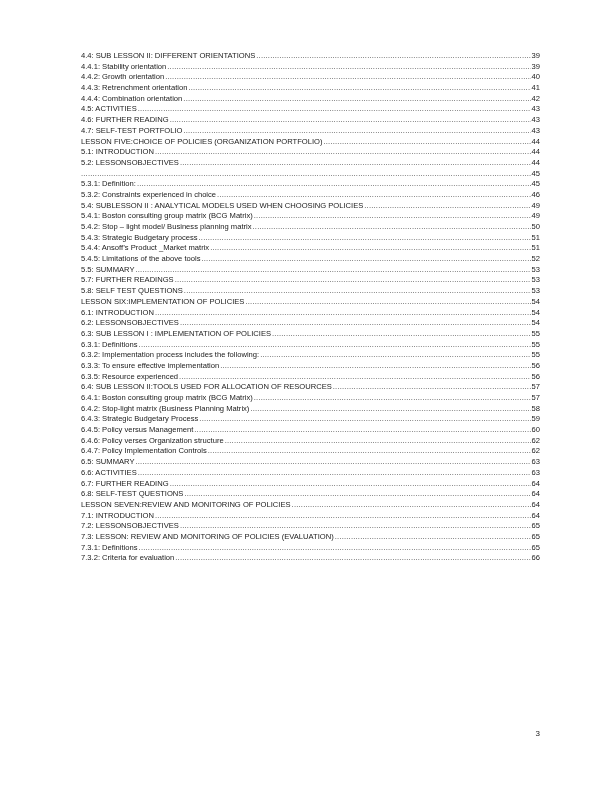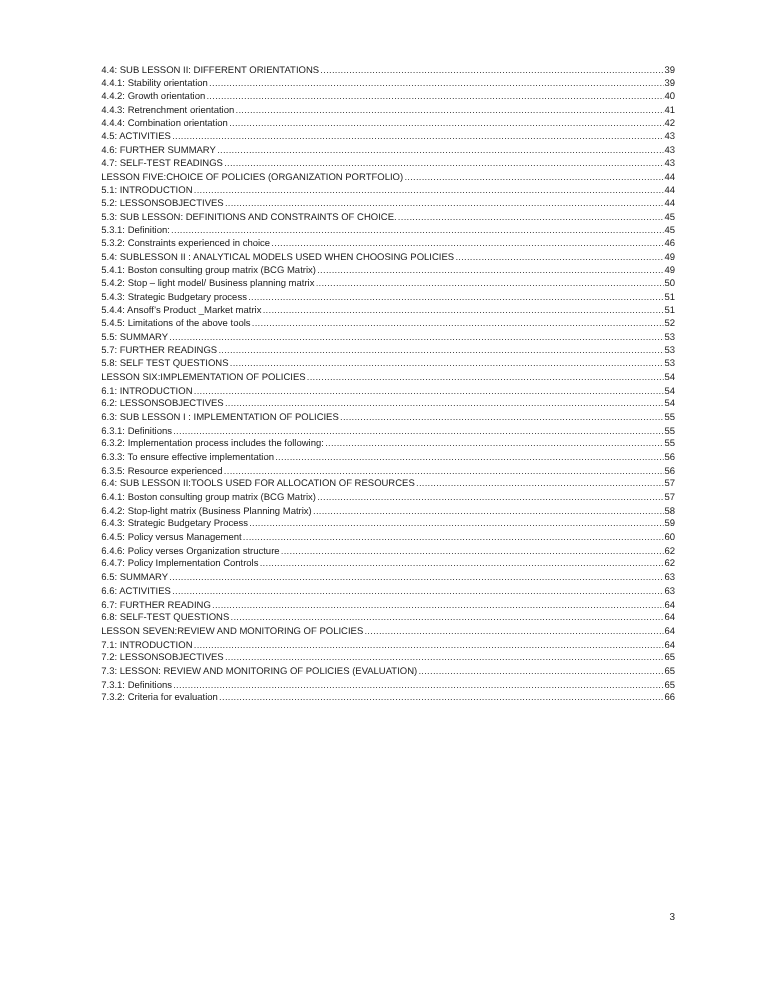--- a/index.html
+++ b/index.html
@@ -97,46 +97,45 @@
         <span class="toc-title">4.4.4: Combination orientation</span>
         <span class="toc-leader"></span>
         <span class="toc-page">42</span>
       </div>
       <div class="toc-row">
         <span class="toc-title">4.5: ACTIVITIES</span>
         <span class="toc-leader"></span>
         <span class="toc-page">43</span>
       </div>
       <div class="toc-row">
-        <span class="toc-title">4.6: FURTHER SUMMARY</span>
+        <span class="toc-title">4.6: FURTHER READING</span>
         <span class="toc-leader"></span>
         <span class="toc-page">43</span>
       </div>
       <div class="toc-row">
-        <span class="toc-title">4.7: SELF-TEST READINGS</span>
+        <span class="toc-title">4.7: SELF-TEST PORTFOLIO</span>
         <span class="toc-leader"></span>
         <span class="toc-page">43</span>
       </div>
       <div class="toc-row">
         <span class="toc-title">LESSON FIVE:CHOICE OF POLICIES (ORGANIZATION PORTFOLIO)</span>
         <span class="toc-leader"></span>
         <span class="toc-page">44</span>
       </div>
       <div class="toc-row">
         <span class="toc-title">5.1: INTRODUCTION</span>
         <span class="toc-leader"></span>
         <span class="toc-page">44</span>
       </div>
       <div class="toc-row">
         <span class="toc-title">5.2: LESSONSOBJECTIVES</span>
         <span class="toc-leader"></span>
         <span class="toc-page">44</span>
       </div>
       <div class="toc-row">
-        <span class="toc-title">5.3: SUB LESSON: DEFINITIONS AND CONSTRAINTS OF CHOICE.</span>
         <span class="toc-leader"></span>
         <span class="toc-page">45</span>
       </div>
       <div class="toc-row">
         <span class="toc-title">5.3.1: Definition:</span>
         <span class="toc-leader"></span>
         <span class="toc-page">45</span>
       </div>
       <div class="toc-row">
         <span class="toc-title">5.3.2: Constraints experienced in choice</span>

